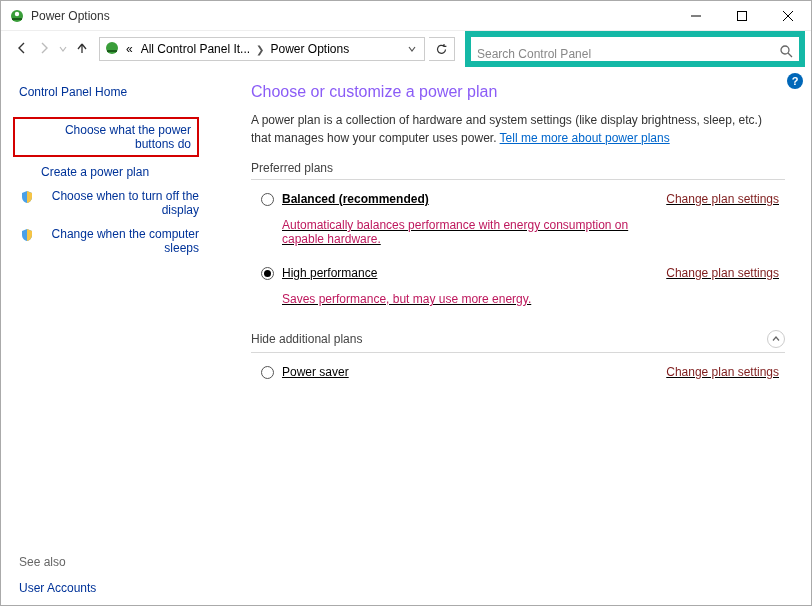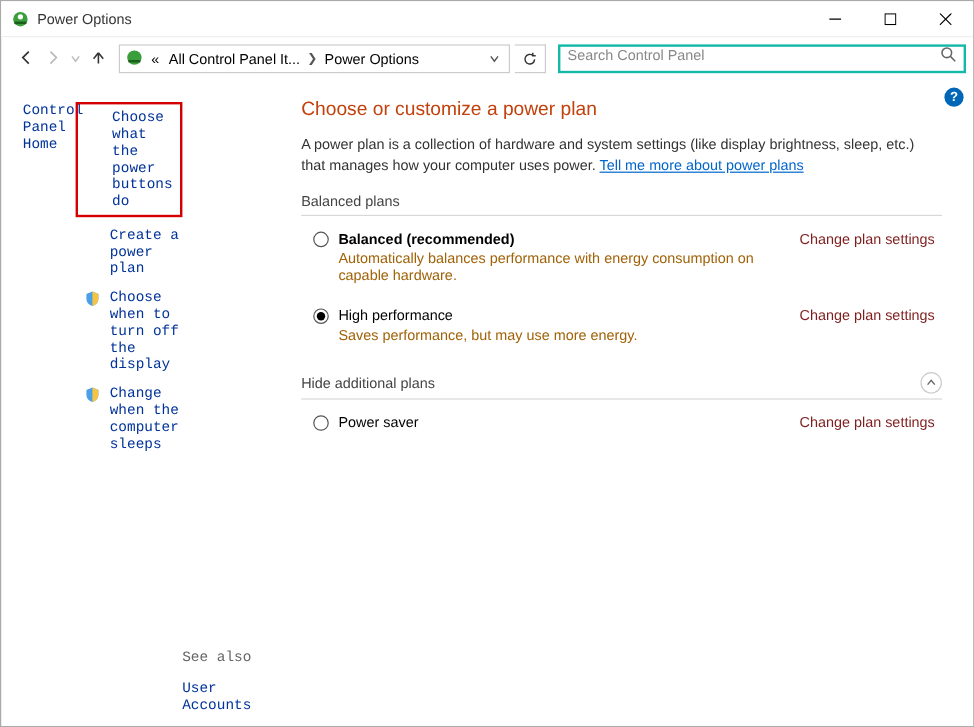--- a/index.html
+++ b/index.html
@@ -52,60 +52,60 @@
   .address .seg { display: flex; align-items: center; gap: 4px; white-space: nowrap; }
   .address .crumb { padding: 0 2px; }
   .address .chev { color: #555; font-size: 10px; }
   .address .spacer { flex: 1; }
   .address .dd { color: #555; padding: 0 6px; }
   .refresh {
     width: 26px; height: 24px; border: 1px solid #ccc; border-left: none;
     display: flex; align-items: center; justify-content: center; color: #333;
   }
   .search {
-    width: 340px; height: 24px; border: 2px solid #14b8a6;
-    display: flex; align-items: flex-start; padding: 0 6px; gap: 6px;
+    width: 340px; height: 36px; border: 6px solid #14b8a6;
+    display: flex; align-items: flex-end; padding: 0 6px; gap: 6px;
     color: #777; margin-left: 6px;
   }
   .search input {
     border: none; outline: none; flex: 1; font: inherit; color: #333;
     background: transparent;
   }
   .search input::placeholder { color: #888; }
 
   
   .body {
     display: flex; height: calc(100% - 66px);
   }
   .sidebar {
     width: 210px; padding: 18px 12px 10px 18px;
-    display: flex; flex-direction: row; font-family: Liberation Mono, monospace;
+    display: flex; flex-direction: column;
   }
   .sidebar .home { color: #003399; margin-bottom: 18px; }
   .sidebar ul { list-style: none; }
   .sidebar li { display: flex; align-items: flex-start; gap: 6px; margin-bottom: 10px; }
   .sidebar li .icon-slot { width: 16px; flex: 0 0 16px; display: flex; justify-content: center; padding-top: 1px;}
-  .sidebar li a { color: #003399; text-decoration: none; }
+  .sidebar li a { color: #003399; text-decoration: none; text-align: right; }
   .sidebar .highlight {
     border: 2px solid #d40000; padding: 4px 6px; margin-left: -6px;
     margin-bottom: 8px;
   }
   .sidebar .see-also { margin-top: auto; padding-top: 20px; }
   .sidebar .see-also .hdr { color: #666; margin-bottom: 12px; }
 
   .main {
     flex: 1; padding: 16px 26px 10px 40px; position: relative;
   }
   .help-icon {
     position: absolute; top: 6px; right: 8px;
     width: 16px; height: 16px; border-radius: 50%;
     background: #0067b8; color: #fff; font-weight: bold; font-size: 11px;
     display: flex; align-items: center; justify-content: center;
   }
-  .main h1 { color: #c2410c; font-size: 16px; font-weight: 400; margin-bottom: 10px; }
+  .main h1 { color: #8b5cf6; font-size: 16px; font-weight: 400; margin-bottom: 10px; }
   .main .desc { color: #333; line-height: 1.5; margin-bottom: 14px; }
   .main .desc a { color: #0066cc; text-decoration: underline; }
 
   .section-hdr {
     color: #444; padding-bottom: 4px; border-bottom: 1px solid #d8d8d8;
     margin-bottom: 10px; display: flex; align-items: center;
   }
   .section-hdr .expander {
     margin-left: auto; width: 18px; height: 18px; border: 1px solid #ccc;
     border-radius: 50%; display: flex; align-items: center; justify-content: center;
@@ -119,23 +119,23 @@
     width: 13px; height: 13px; border: 1px solid #555; border-radius: 50%;
     margin-top: 1px; position: relative; flex: 0 0 13px;
   }
   .plan .radio.checked::after {
     content: ""; position: absolute; top: 2px; left: 2px;
     width: 7px; height: 7px; background: #000; border-radius: 50%;
   }
   .plan .plan-body { flex: 1; }
   .plan .plan-name { font-weight: 700; }
   .plan .plan-name.nw { font-weight: 400; }
-  .plan .plan-desc { color: #a16207; margin-top: 2px; }
+  .plan .plan-desc { color: #be185d; margin-top: 12px; }
   .plan .change { color: #7f1d1d; text-decoration: none; white-space: nowrap; padding-right: 6px;}
-  .plans-group { margin-bottom: 18px; }
+  .plans-group { margin-bottom: 18px; text-decoration: underline; }
 </style>
 </head>
 <body>
 
 <div class="titlebar">
   <span class="window-icon">
     <svg width="16" height="16" viewBox="0 0 16 16">
       <circle cx="8" cy="8" r="6" fill="#3a9e3a"></circle>
       <rect x="3" y="10" width="10" height="2" fill="#1b5e1b"></rect>
       <circle cx="8" cy="6" r="2.2" fill="#fff"></circle>
@@ -261,21 +261,21 @@
 
   <div class="main">
     <div class="help-icon">?</div>
 
     <h1>Choose or customize a power plan</h1>
     <p class="desc">
       <span>A power plan is a collection of hardware and system settings (like display brightness, sleep, etc.) that manages how your computer uses power. </span><a href="#">Tell me more about power plans</a>
     </p>
 
     <div class="section-hdr">
-      <span>Balanced plans</span>
+      <span>Preferred plans</span>
     </div>
     <div class="plans-group">
       <div class="plan">
         <span class="radio"></span>
         <div class="plan-body">
           <div class="plan-name">Balanced (recommended)</div>
           <div class="plan-desc">Automatically balances performance with energy consumption on capable hardware.</div>
         </div>
         <a class="change" href="#">Change plan settings</a>
       </div>

